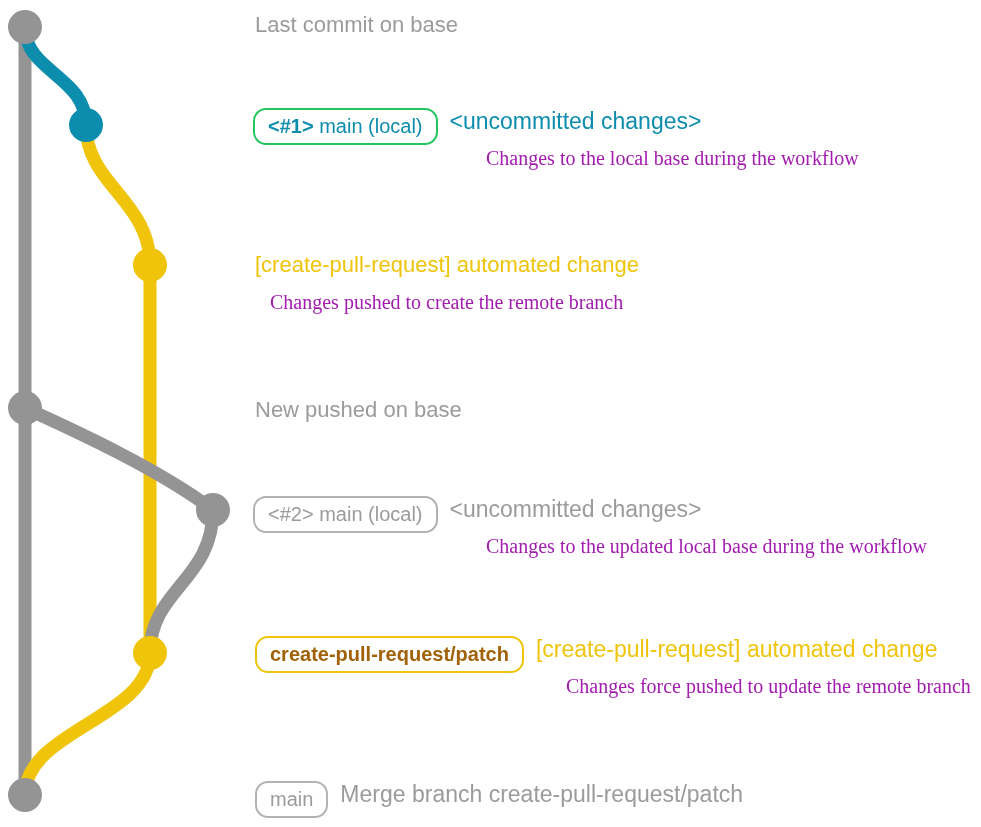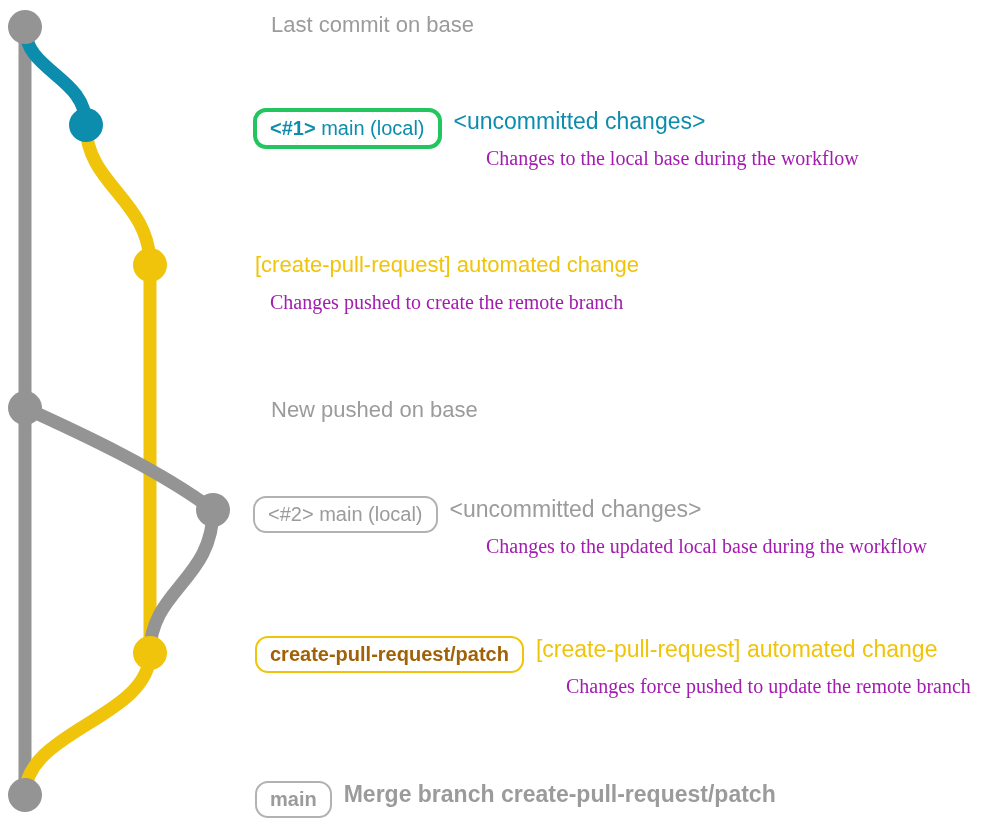--- a/index.html
+++ b/index.html
@@ -30,35 +30,34 @@
     align-items: flex-start;
   }
 
   
   .plain-label {
     font-size: 22px;
     color: #9b9b9b;
     line-height: 26px;
     white-space: nowrap;
     font-family: "Liberation Sans", sans-serif;
-    margin-left: 16px;
   }
 
   
   .badge {
     display: inline-block;
     border-radius: 13px;
     padding: 4px 13px 5px 13px;
     font-size: 20px;
     line-height: 24px;
     white-space: nowrap;
     background: #ffffff;
     box-sizing: border-box;
   }
-  .badge.blue   { border: 4px solid #22c55e; color: #0d8dae; }
+  .badge.blue   { border: 2px solid #22c55e; color: #0d8dae; }
   .badge.gray   { border: 2px solid #b2b2b2; color: #9b9b9b; }
   .badge.yellow { border: 2px solid #efc40a; color: #a16207; font-weight: bold; }
   .badge .strong { font-weight: bold; }
 
   
   .subject {
     font-size: 23px;
     line-height: 26px;
     white-space: nowrap;
     font-family: "Liberation Sans", sans-serif;
@@ -138,16 +137,16 @@
   <span class="subject gray">&lt;uncommitted changes&gt;</span>
 </div>
 <div class="desc" style="left:486px; top:534px;">Changes to the updated local base during the workflow</div>
 
 <div class="row" style="left:255px; top:636px;">
   <span class="badge yellow badge-slot"><span>create-pull-request/patch</span></span>
   <span class="subject yellow">[create-pull-request] automated change</span>
 </div>
 <div class="desc" style="left:566px; top:674px;">Changes force pushed to update the remote branch</div>
 
-<div class="row" style="left:255px; top:781px;font-weight:bold;">
+<div class="row" style="left:255px; top:781px;">
   <span class="badge gray badge-slot"><span>main</span></span>
   <span class="subject gray">Merge branch create-pull-request/patch</span>
 </div>
 
 </body></html>

